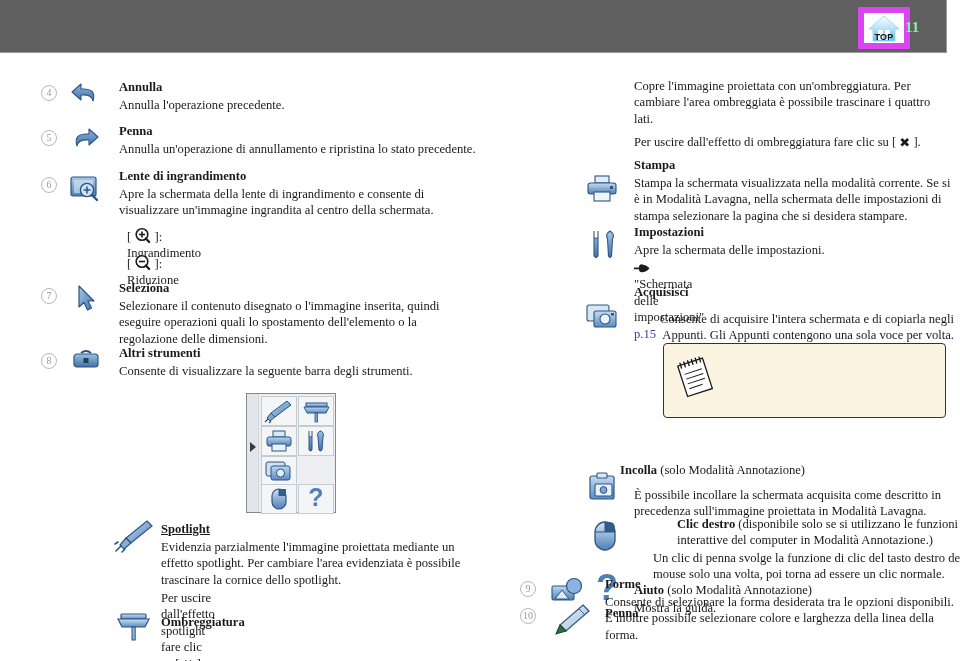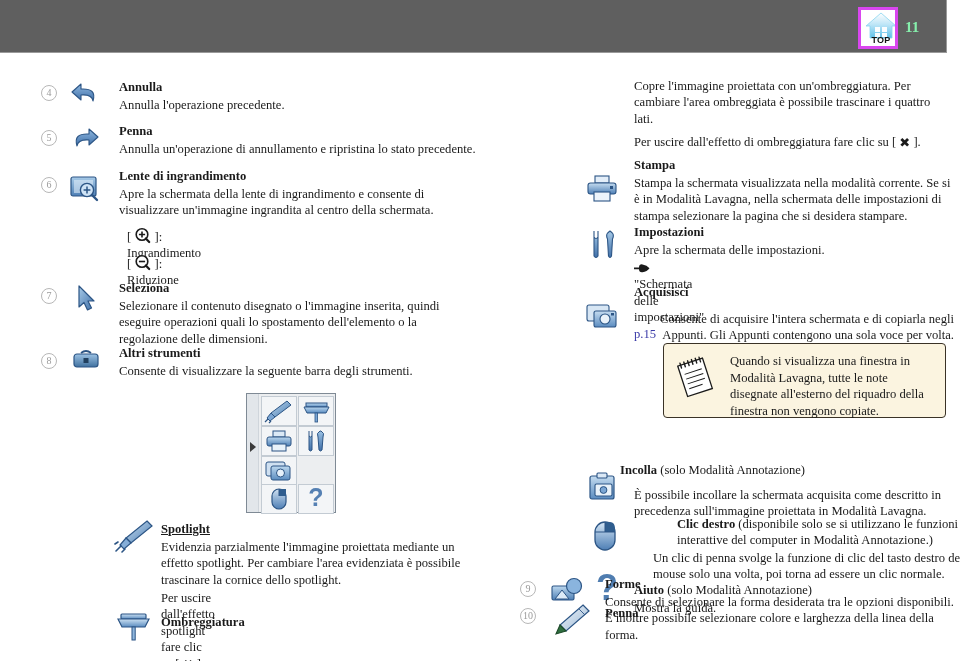--- a/index.html
+++ b/index.html
@@ -27,23 +27,23 @@
     font-family: "Liberation Sans", "DejaVu Sans", sans-serif;
     font-weight: bold;
     font-size: 20px;
     letter-spacing: -0.3px;
     color: #ffffff;
     white-space: nowrap;
   }
   #top-logo {
     position: absolute;
     left: 858px; top: 7px;
-    width: 40px; height: 42px;
+    width: 52px; height: 42px;
     background: #ffffff;
-    border: 3px solid #d946ef;
+    border: 6px solid #d946ef;
     overflow: hidden;
   }
   #top-logo .house {
     position: absolute; left: 0; top: 1px; width: 40px; height: 30px;
   }
   #top-logo .toplabel {
     position: absolute;
     left: 0; bottom: 1px; width: 40px;
     text-align: center;
     font-family: "Liberation Sans", "DejaVu Sans", sans-serif;
@@ -463,21 +463,20 @@
   </div>
 
   <div class="notebox" style="left:163px;top:290px;width:283px;height:75px;">
     <svg style="position:absolute;left:10px;top:12px;" width="44" height="42" viewBox="0 0 44 42">
       <g transform="rotate(-18 22 21)">
         <rect x="8" y="5" width="26" height="32" fill="#ffffff" stroke="#1a1a1a" stroke-width="1.3"></rect>
         <path d="M11 3 L11 8 M15 3 L15 8 M19 3 L19 8 M23 3 L23 8 M27 3 L27 8 M31 3 L31 8" stroke="#1a1a1a" stroke-width="1.4" stroke-linecap="round"></path>
         <path d="M12 15 L30 15 M12 20 L30 20 M12 25 L30 25 M12 30 L26 30" stroke="#1a1a1a" stroke-width="1"></path>
       </g>
     </svg>
-    <div class="note-text" style="left:66px;top:9px;width:206px;">Quando si visualizza una finestra in Modalità Lavagna, tutte le note disegnate all'esterno del riquadro della finestra non vengono copiate.</div>
   </div>
 
   <div class="entry">
     <svg class="ico" style="left:86px;top:418px;" width="34" height="32" viewBox="0 0 34 32">
       <defs>
           <linearGradient id="pc1" x1="0" y1="0" x2="0" y2="1">
         <stop offset="0" stop-color="#c5dcf0"></stop>
             <stop offset="1" stop-color="#5b8cc0"></stop>
           </linearGradient>
         </defs>

